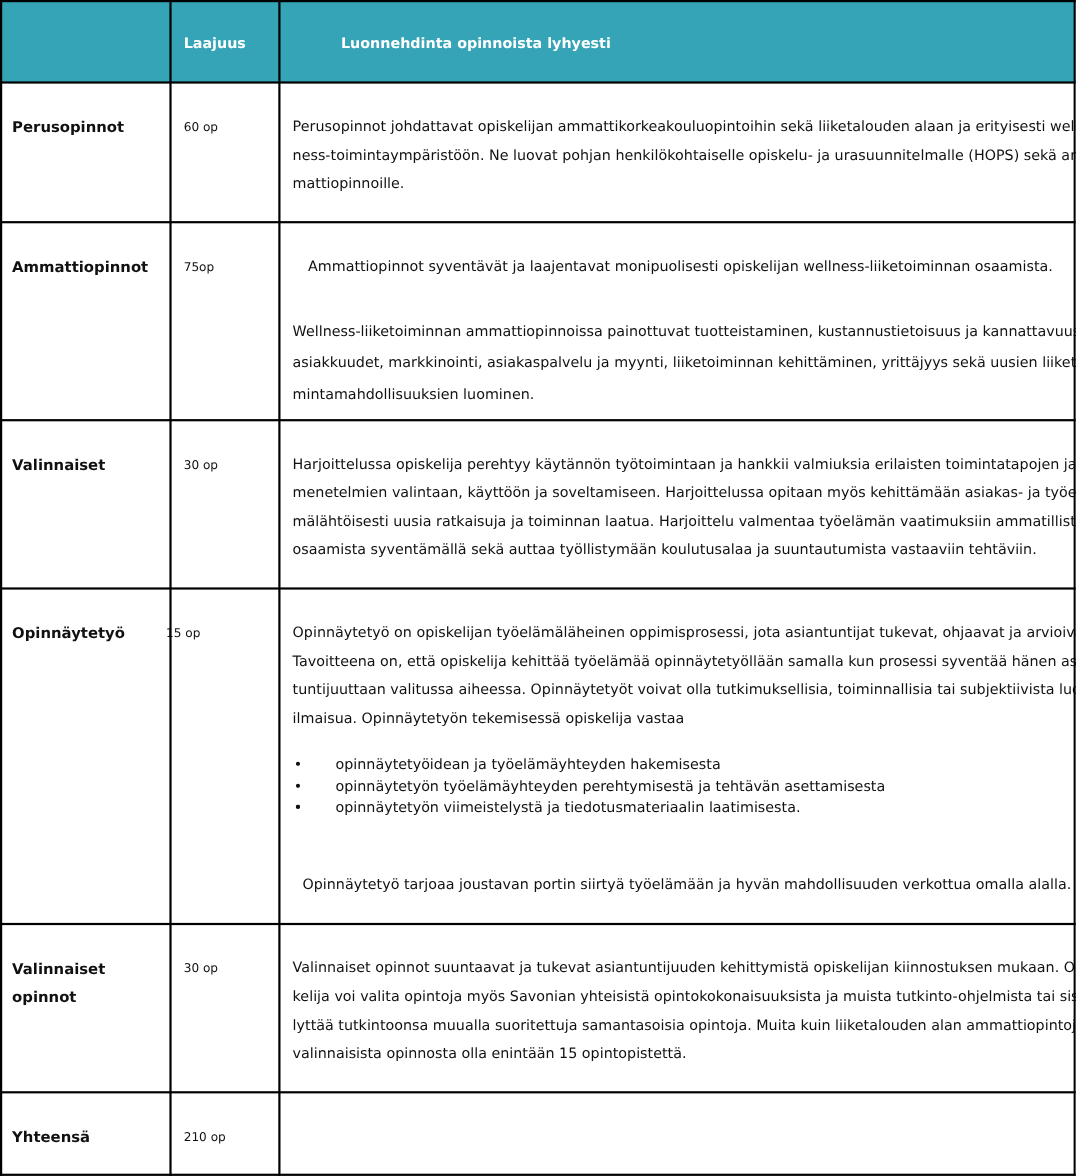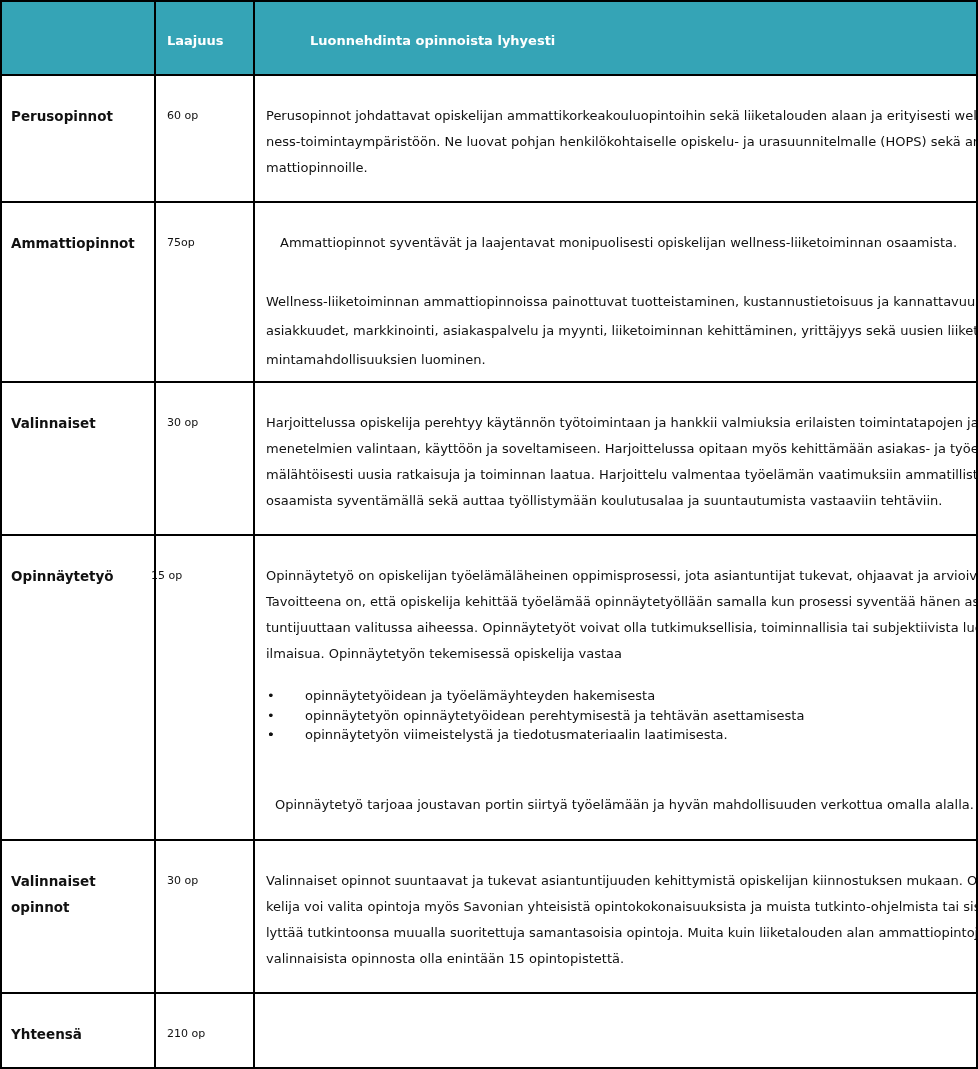--- a/index.html
+++ b/index.html
@@ -70,21 +70,21 @@
     <div class="name" style="top:28px;">Opinnäytetyö</div>
     <div class="amount" style="left:151px;top:28px;">15 op</div>
     <div class="desc" style="left:266px;top:28px;">
       <p>Opinnäytetyö on opiskelijan työelämäläheinen oppimisprosessi, jota asiantuntijat tukevat, ohjaavat ja arvioivat.</p>
       <p>Tavoitteena on, että opiskelija kehittää työelämää opinnäytetyöllään samalla kun prosessi syventää hänen asian-</p>
       <p>tuntijuuttaan valitussa aiheessa.  Opinnäytetyöt voivat olla tutkimuksellisia, toiminnallisia tai subjektiivista luovaa</p>
       <p>ilmaisua. Opinnäytetyön tekemisessä opiskelija vastaa</p>
     </div>
     <ul class="bullets" style="position:absolute;left:266px;top:151px;">
       <li><span class="dot">•</span><span>opinnäytetyöidean ja työelämäyhteyden hakemisesta</span></li>
-      <li><span class="dot">•</span><span>opinnäytetyön opinnäytetyöidean perehtymisestä ja tehtävän asettamisesta</span></li>
+      <li><span class="dot">•</span><span>opinnäytetyön työelämäyhteyden perehtymisestä ja tehtävän asettamisesta</span></li>
       <li><span class="dot">•</span></li>
       <li><span class="dot">•</span><span>opinnäytetyön viimeistelystä ja tiedotusmateriaalin laatimisesta.</span></li>
     </ul>
     <div class="desc" style="left:275px;top:257px;">Opinnäytetyö tarjoaa joustavan portin siirtyä työelämään ja hyvän mahdollisuuden verkottua omalla alalla.</div>
   </div>
 
   <div class="row" style="top:840px;height:153px;border-radius:18px;">
     <div class="name" style="top:28px;">
       <div>Valinnaiset</div>
       <div>opinnot</div>

